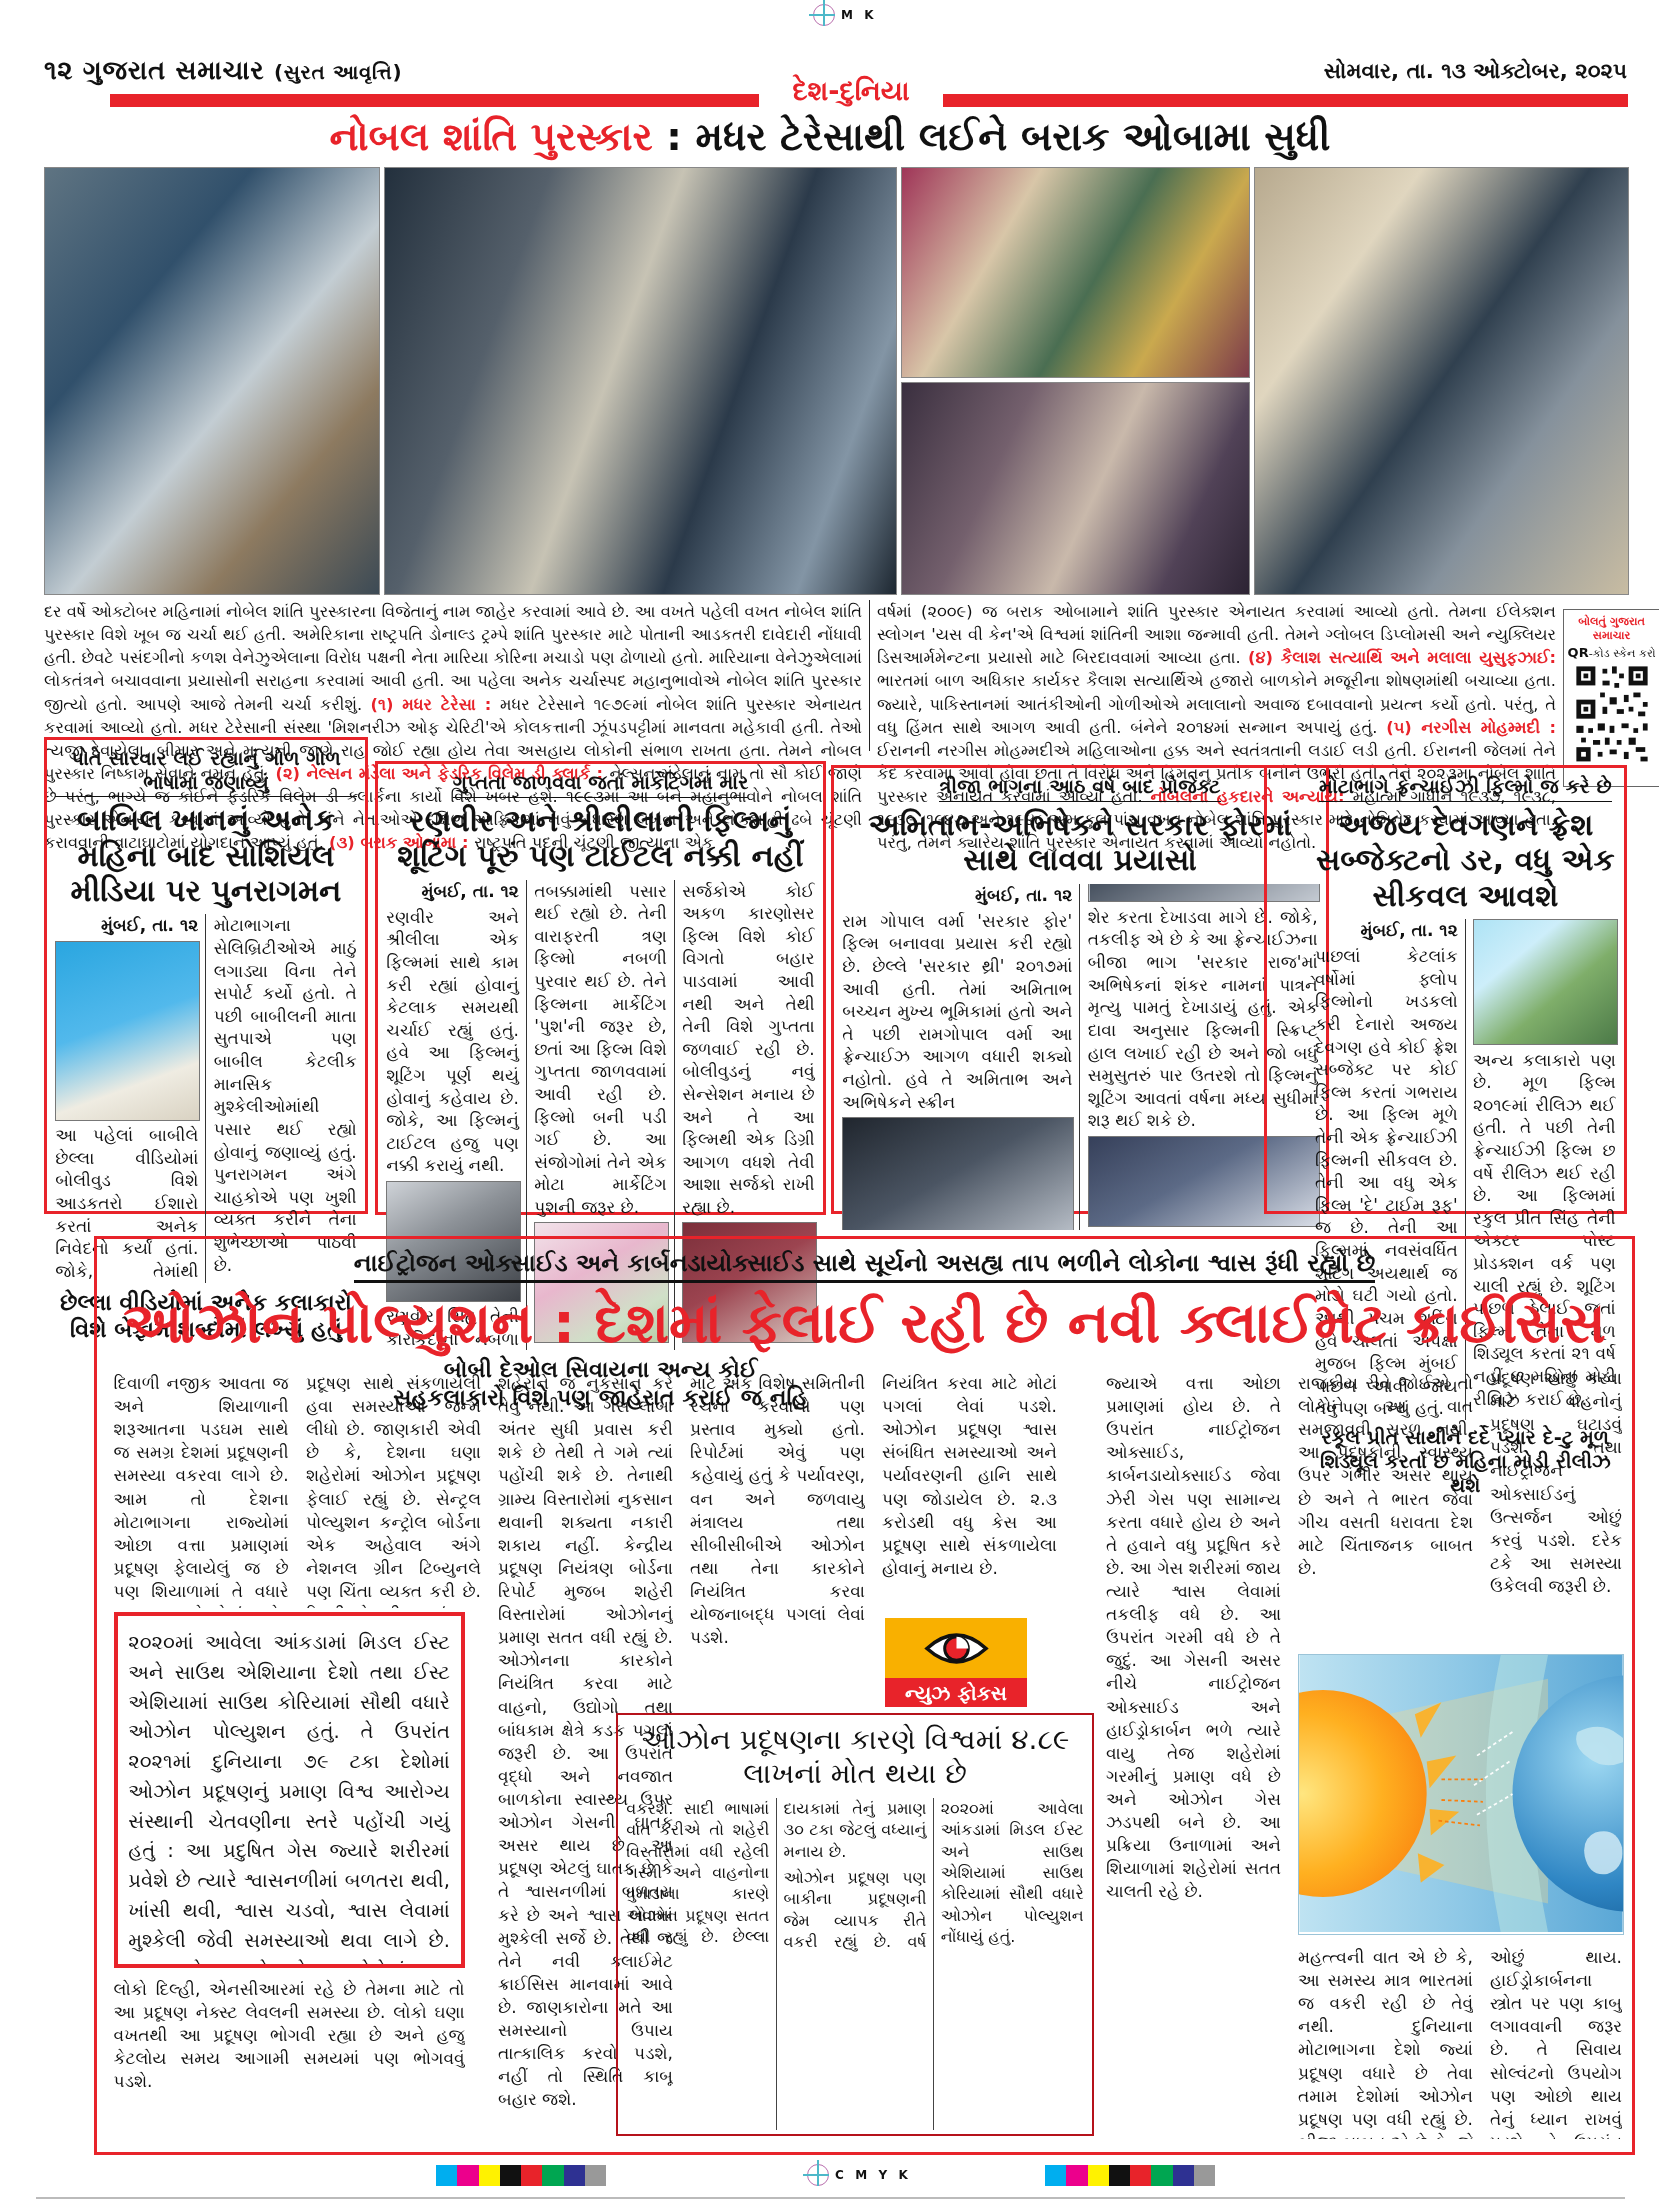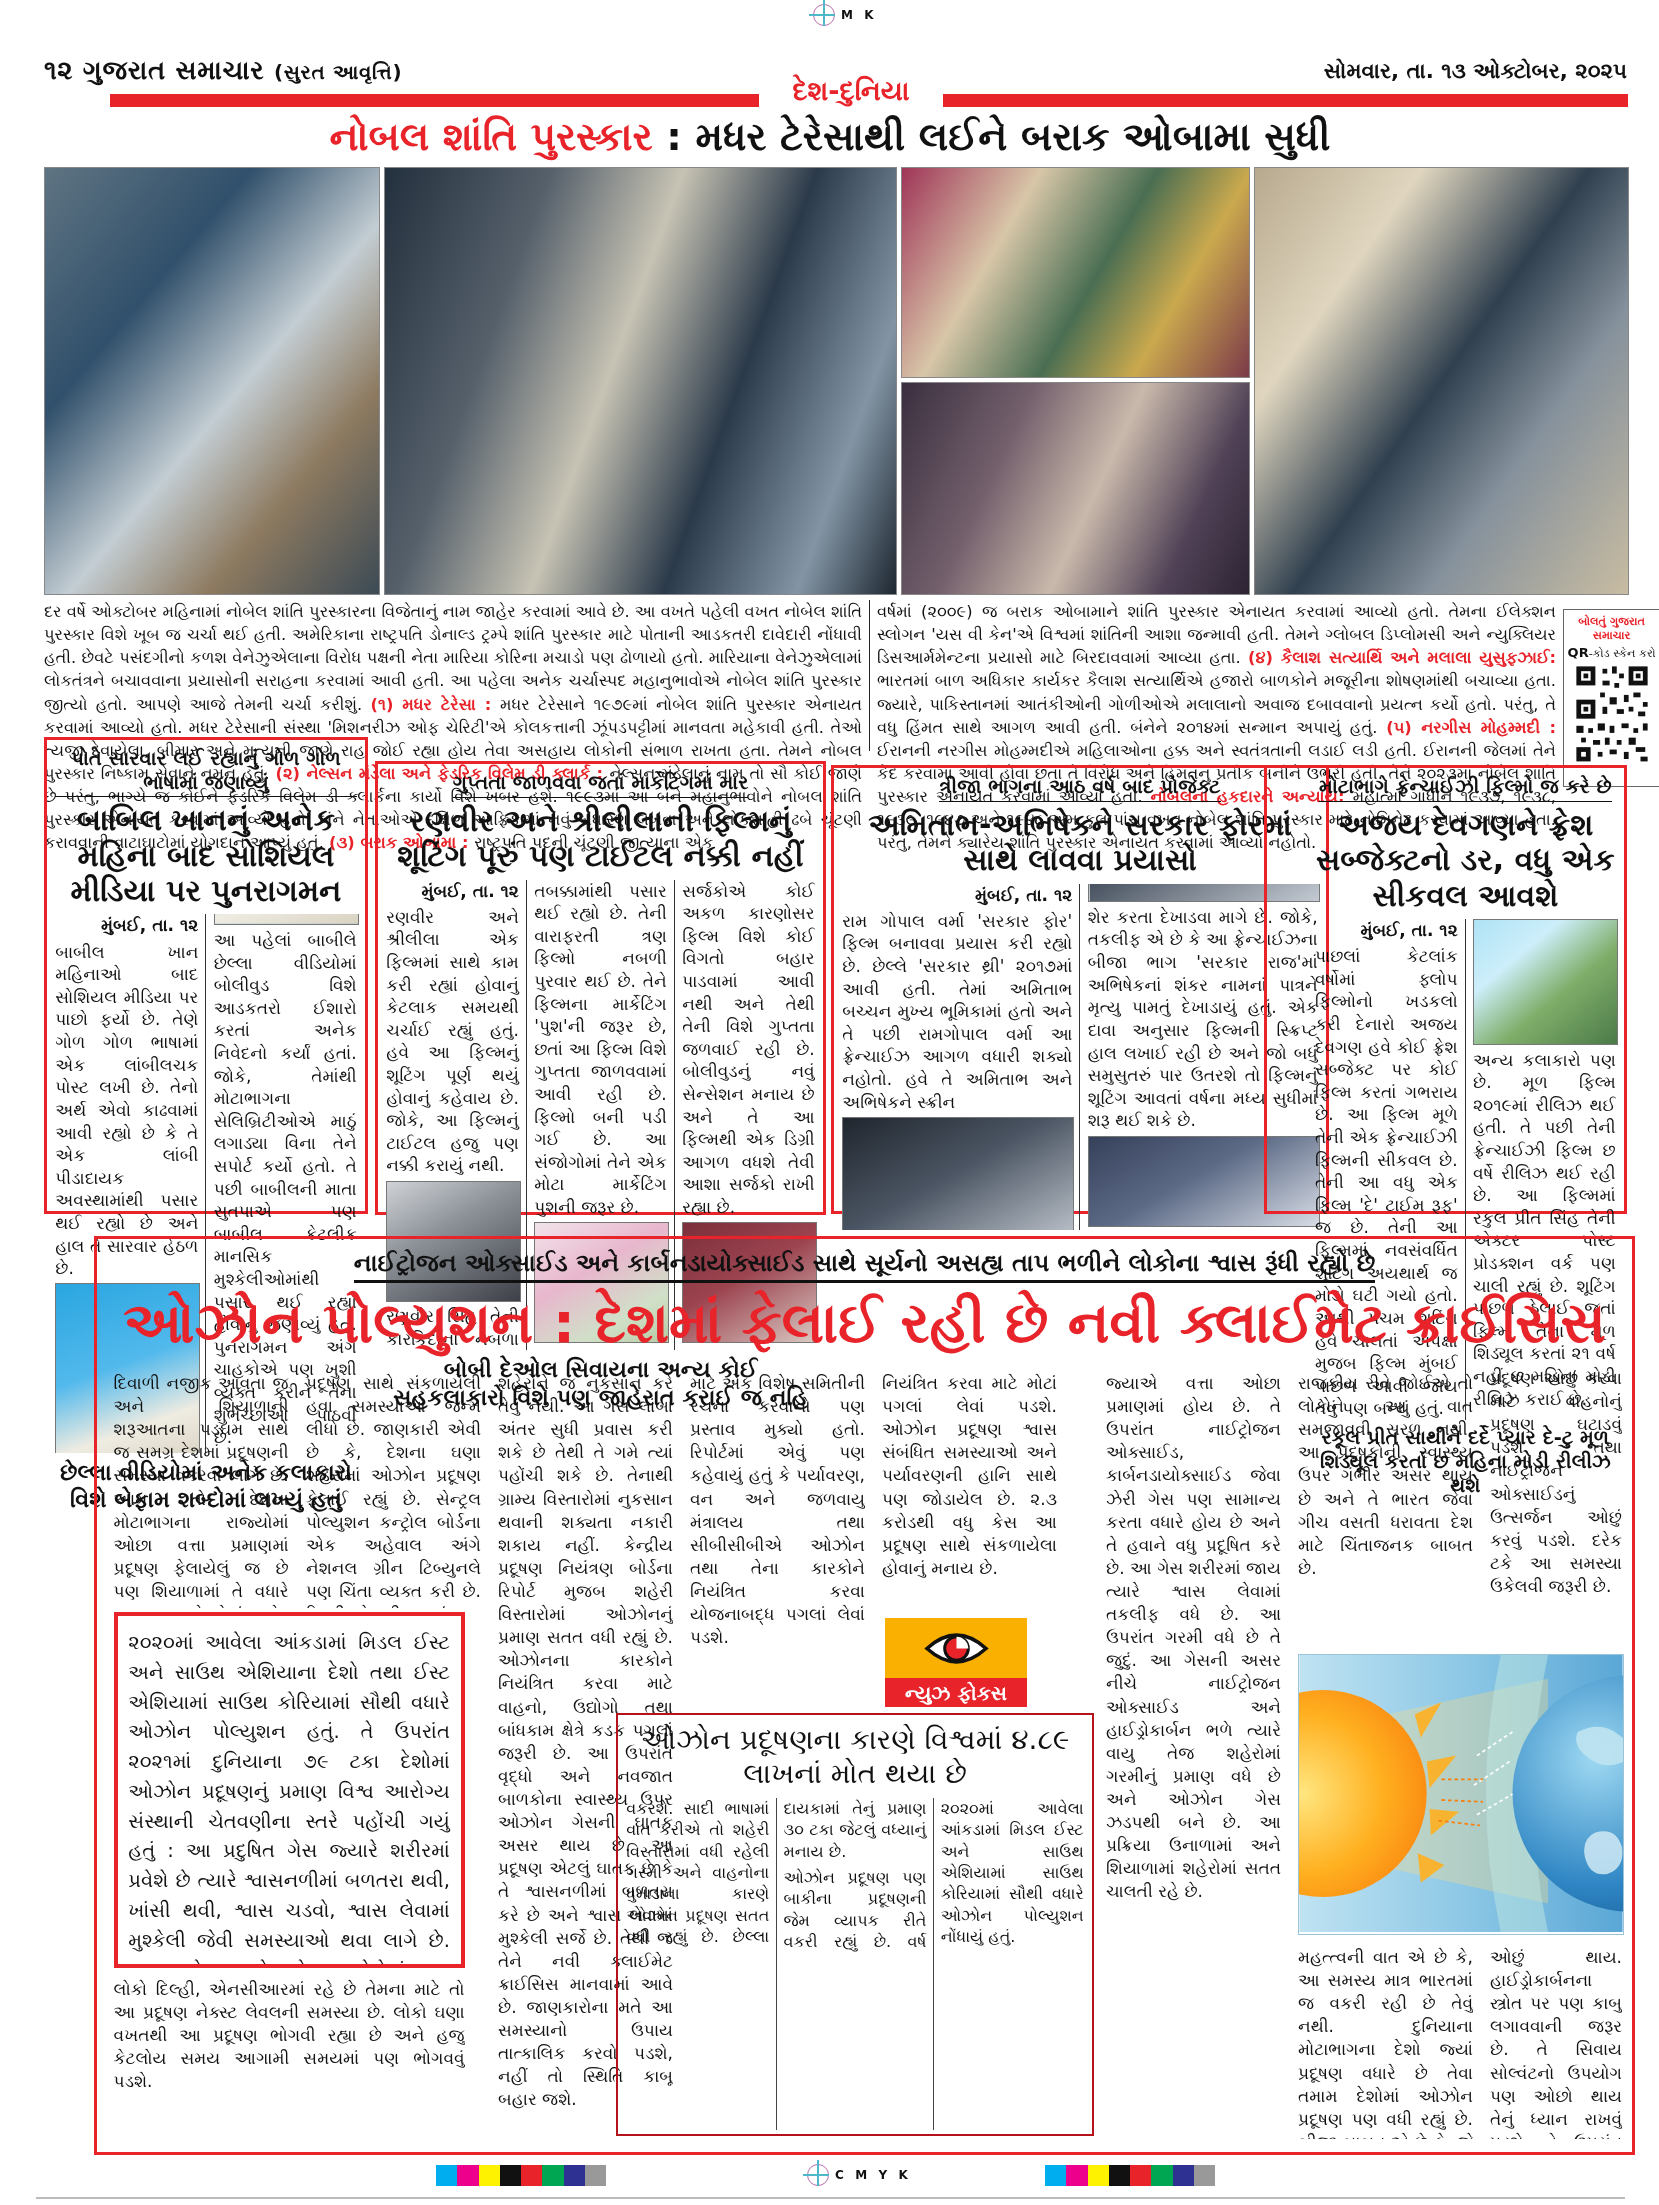--- a/index.html
+++ b/index.html
@@ -156,21 +156,20 @@
           <rect x="8" y="36" width="4" height="4"></rect>
         </g>
     </svg>
   </div>
 
   <div class="abs artbox" style="left:44px;top:737px;width:324px;height:477px;">
     <div class="kicker">પોતે સારવાર લઈ રહ્યાનું ગોળ ગોળ ભાષામાં જણાવ્યું</div>
     <div class="arthead">બાબિલ ખાનનું અનેક મહિના બાદ સોશિયલ મીડિયા પર પુનરાગમન</div>
     <div class="artbody cols2">
       <p class="dateline">મુંબઈ, તા. ૧૨</p>
-      <p>બાબીલ ખાન મહિનાઓ બાદ સોશિયલ મીડિયા પર પાછો ફર્યો છે. તેણે ગોળ ગોળ ભાષામાં એક લાંબીલચક પોસ્ટ લખી છે. તેનો અર્થ એવો કાઢવામાં આવી રહ્યો છે કે તે એક લાંબી પીડાદાયક અવસ્થામાંથી પસાર થઈ રહ્યો છે અને હાલ તે સારવાર હેઠળ છે.</p>
       <div class="inphoto ph-babil" style="height:178px;"></div>
       <p>આ પહેલાં બાબીલે છેલ્લા વીડિયોમાં બોલીવુડ વિશે આડકતરો ઈશારો કરતાં અનેક નિવેદનો કર્યાં હતાં. જોકે, તેમાંથી મોટાભાગના સેલિબ્રિટીઓએ માઠું લગાડ્યા વિના તેને સપોર્ટ કર્યો હતો. તે પછી બાબીલની માતા સુતપાએ પણ બાબીલ કેટલીક માનસિક મુશ્કેલીઓમાંથી પસાર થઈ રહ્યો હોવાનું જણાવ્યું હતું. પુનરાગમન અંગે ચાહકોએ પણ ખુશી વ્યક્ત કરીને તેના શુભેચ્છાઓ પાઠવી છે.</p>
     </div>
     <div class="closing">છેલ્લા વીડિયોમાં અનેક કલાકારો વિશે બેફામ શબ્દોમાં લખ્યું હતું</div>
   </div>
 
   <div class="abs artbox" style="left:375px;top:761px;width:451px;height:454px;">
     <div class="kicker">ગુપ્તતા જાળવવા જતાં માર્કેટિંગમાં માર</div>
     <div class="arthead">રણવીર અને શ્રીલીલાની ફિલ્મનું શૂટિંગ પૂરું પણ ટાઈટલ નક્કી નહીં</div>
     <div class="artbody cols3">

